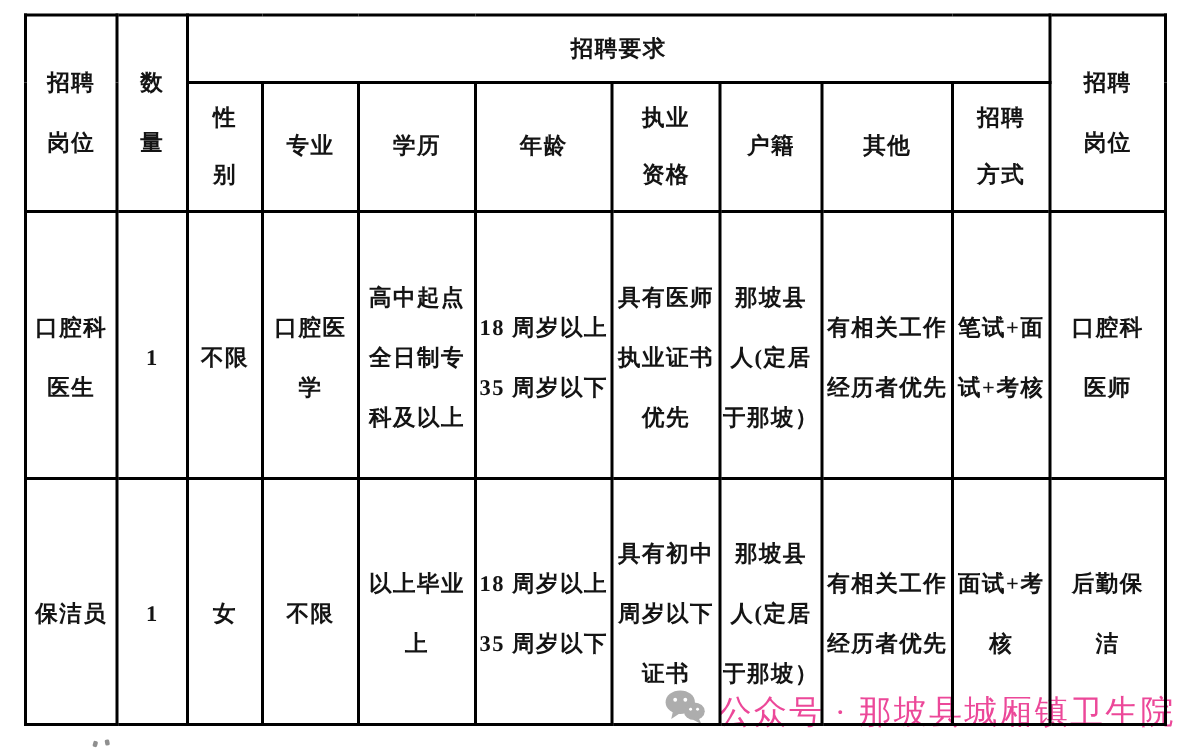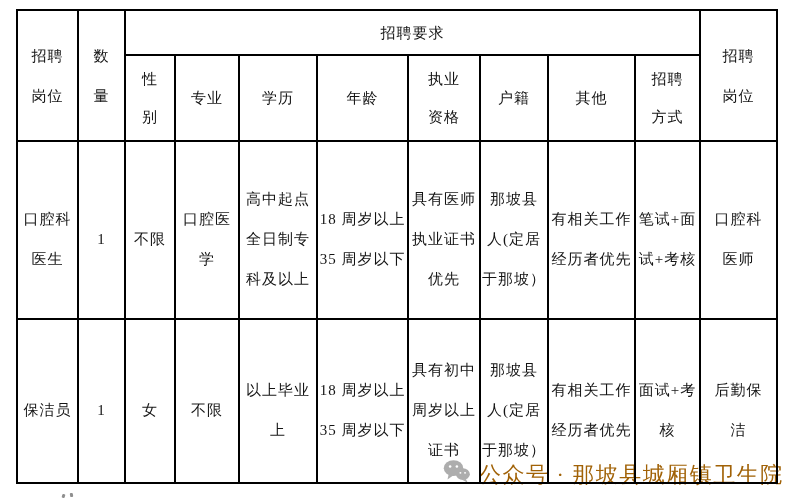--- a/index.html
+++ b/index.html
@@ -18,21 +18,21 @@
     border-collapse:collapse;
     table-layout:fixed;
     width:760px;
     z-index:2;
     background:transparent;
   }
   table.recruit td {
     border:2px solid #000;
     text-align:center;
     vertical-align:middle;
-    font-weight:normal;
+    font-weight:bold;
     font-size:15px;
     line-height:40px;
     letter-spacing:1px;
     white-space:pre-line;
     padding:0;
     color:#141414;
     background:transparent;
   }
   tr.r-title  { height:45px; }
   tr.r-sub    { height:86px; }
@@ -48,21 +48,21 @@
   td.span-head { padding-bottom:20px; line-height:38px; }
   tr.r-data1 td, tr.r-data2 td { padding-top:18px; }
 
   .watermark {
     position:absolute;
     left:443px; top:459px;
     display:flex;
     align-items:center;
     gap:9px;
     z-index:1;
-    color:#a16207;
+    color:#ec4899;
     font-size:22px;
     letter-spacing:1.5px;
     font-weight:normal;
     white-space:nowrap;
   }
   .watermark .wicon { flex:0 0 auto; display:block; }
 
   .cutoff-frag {
     position:absolute;
     left:62px; top:492px;
@@ -150,21 +150,21 @@
       <tr class="r-data2">
         <td>保洁员</td>
         <td>1</td>
         <td>女</td>
         <td>不限</td>
         <td>以上毕业
 上</td>
         <td>18 周岁以上
 35 周岁以下</td>
         <td>具有初中
-周岁以上
+周岁以下
 证书</td>
         <td>那坡县
 人(定居
 于那坡）</td>
         <td>有相关工作
 经历者优先</td>
         <td>面试+考
 核</td>
         <td>后勤保
 洁</td>

